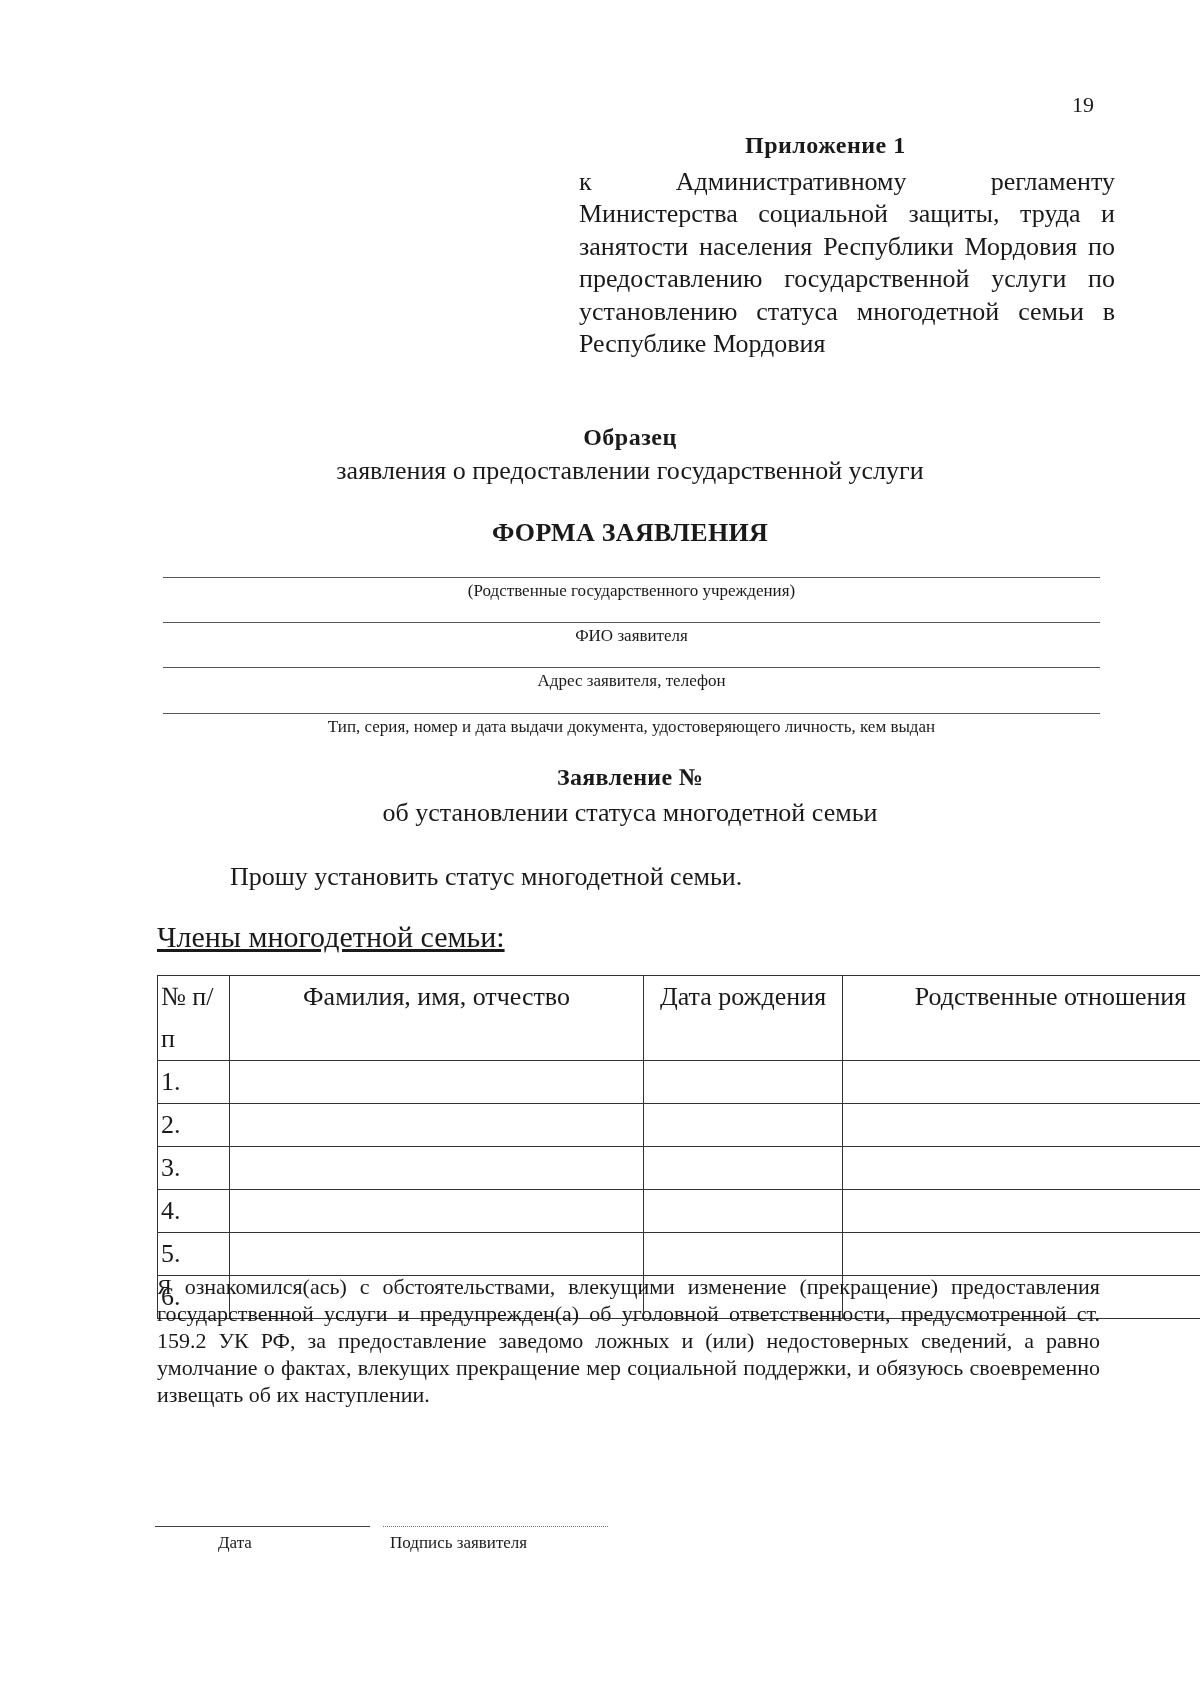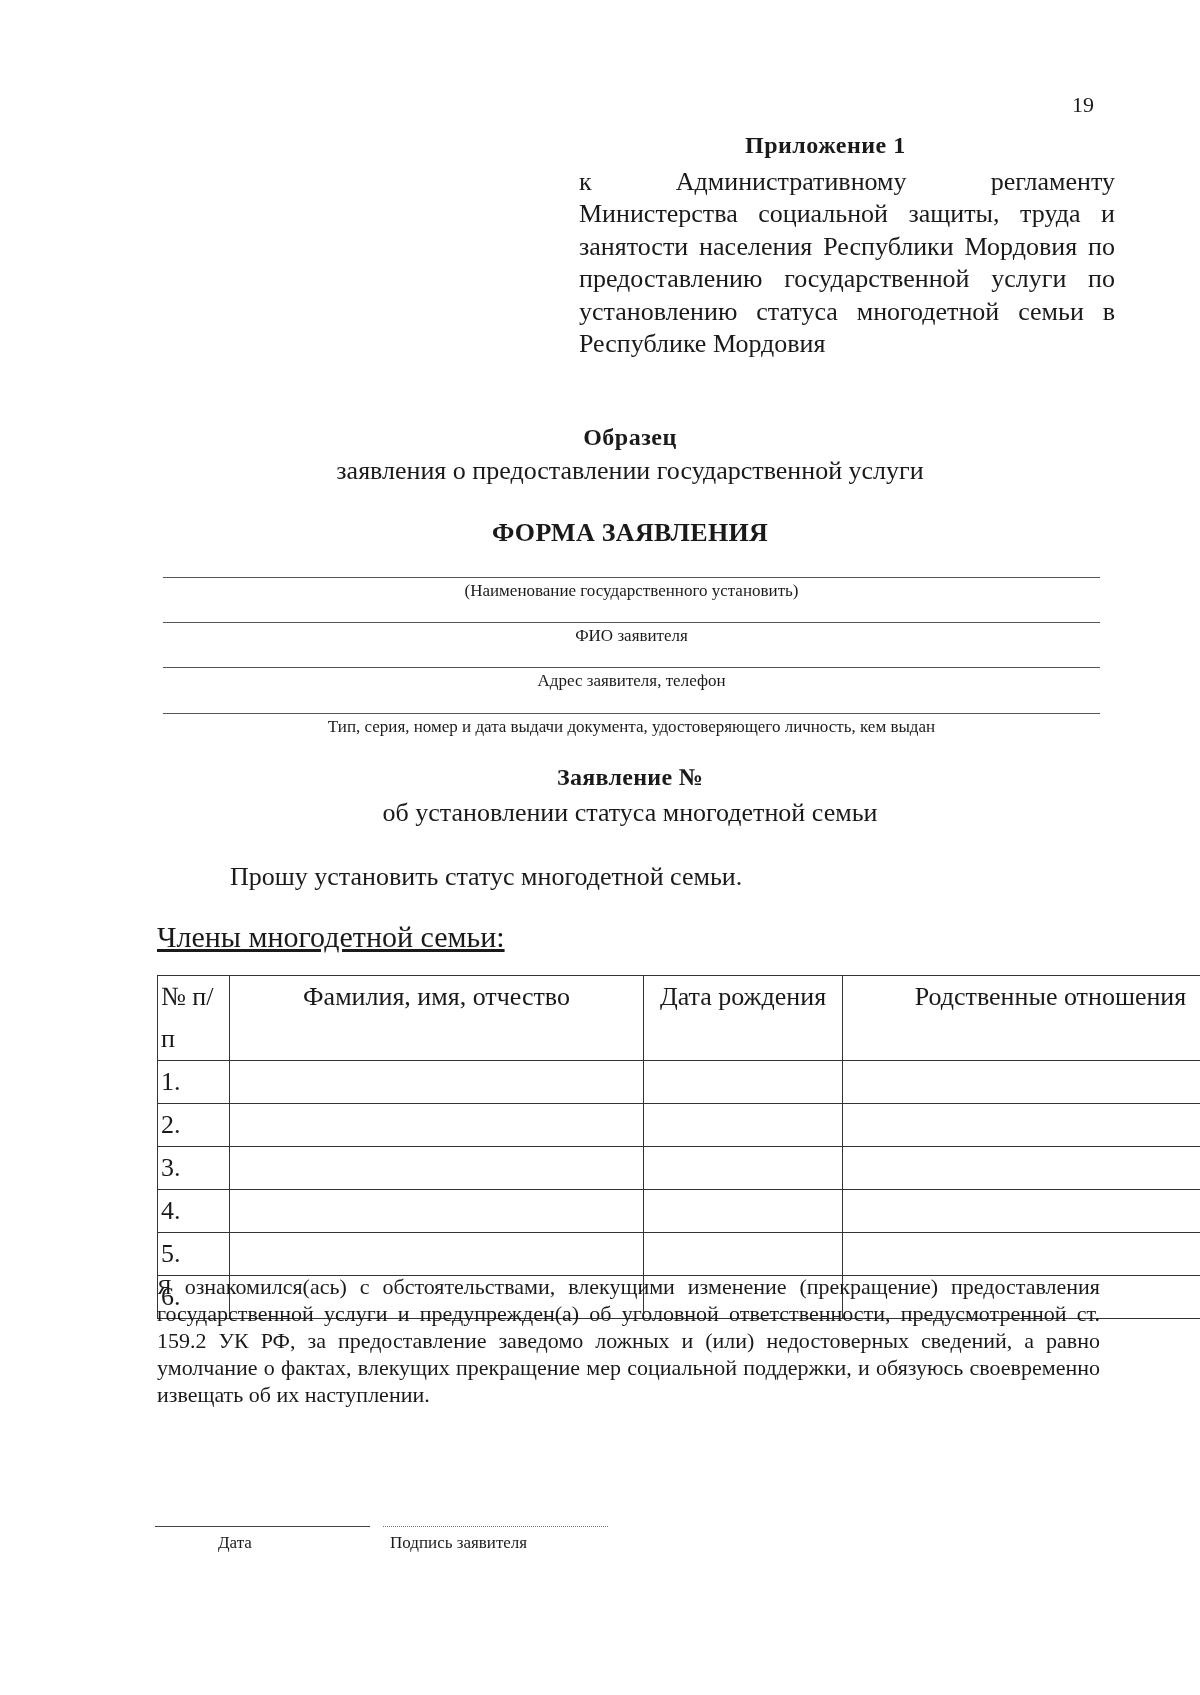--- a/index.html
+++ b/index.html
@@ -59,21 +59,21 @@
 
 <div class="abs appendix-title">Приложение 1</div>
 <div class="abs appendix-body">к Административному регламенту Министерства социальной защиты, труда и занятости населения Республики Мордовия по предоставлению государственной услуги по установлению статуса многодетной семьи в Республике Мордовия</div>
 
 <div class="abs center sample-title">Образец</div>
 <div class="abs center sample-subtitle">заявления о предоставлении государственной услуги</div>
 
 <div class="abs center form-title">ФОРМА ЗАЯВЛЕНИЯ</div>
 
 <div class="abs fill-line" style="top:577px"></div>
-<div class="abs caption" style="top:581px">(Наименование государственного установить)</div>
+<div class="abs caption" style="top:581px">(Родственные государственного учреждения)</div>
 
 <div class="abs fill-line" style="top:622px"></div>
 <div class="abs caption" style="top:626px">ФИО заявителя</div>
 
 <div class="abs fill-line" style="top:667px"></div>
 <div class="abs caption" style="top:671px">Адрес заявителя, телефон</div>
 
 <div class="abs fill-line" style="top:713px"></div>
 <div class="abs caption" style="top:717px">Тип, серия, номер и дата выдачи документа, удостоверяющего личность, кем выдан</div>
 

